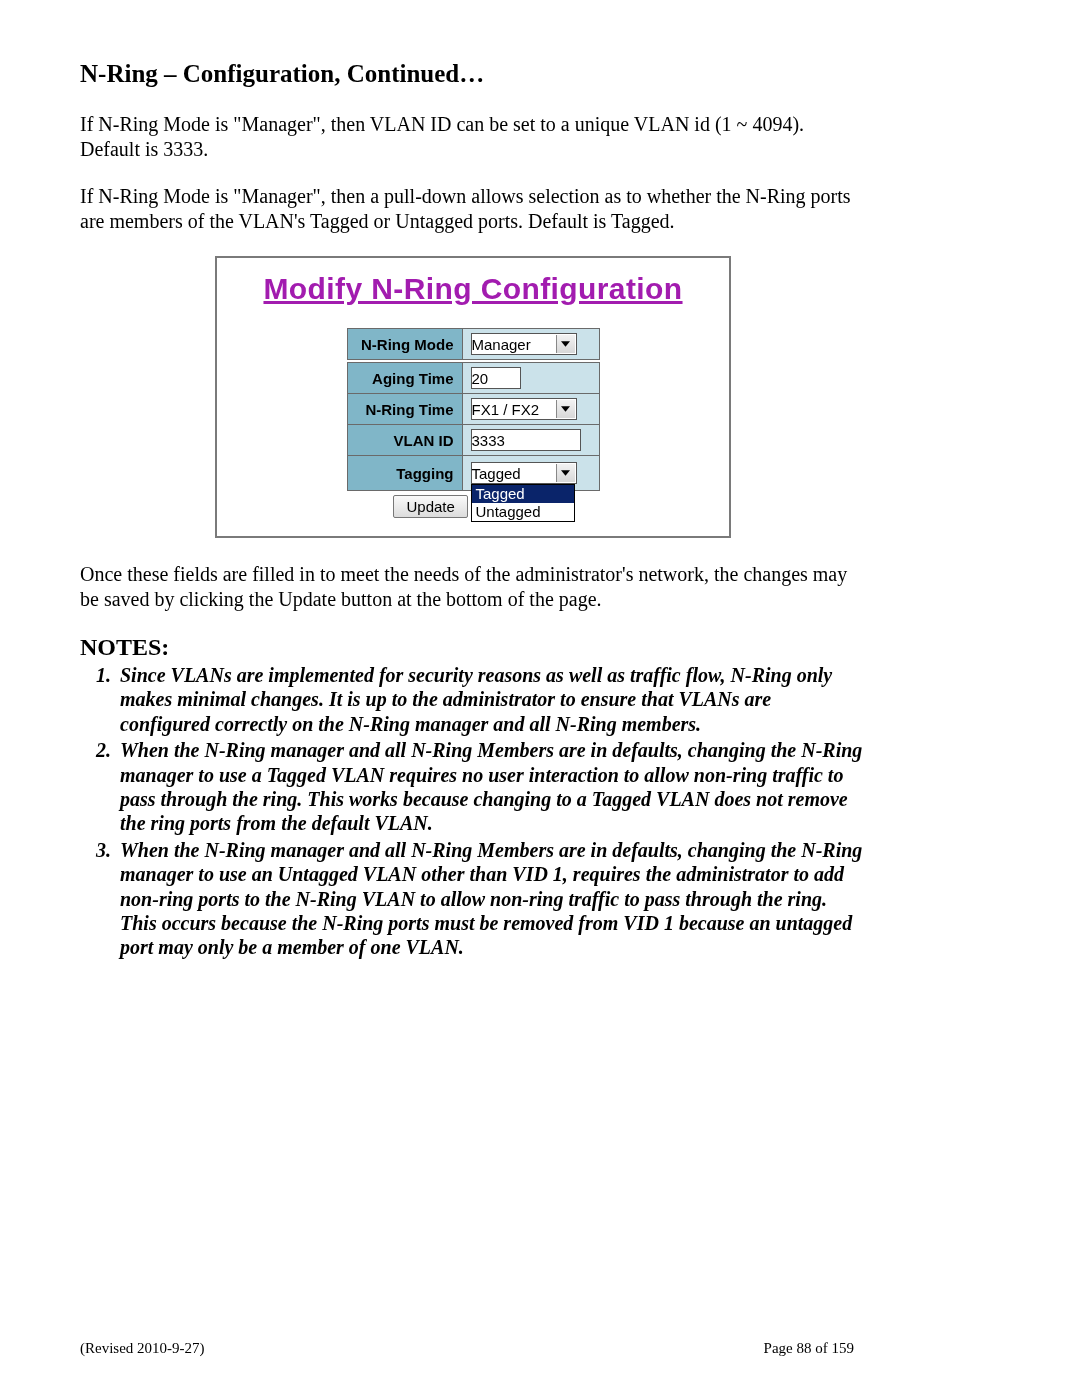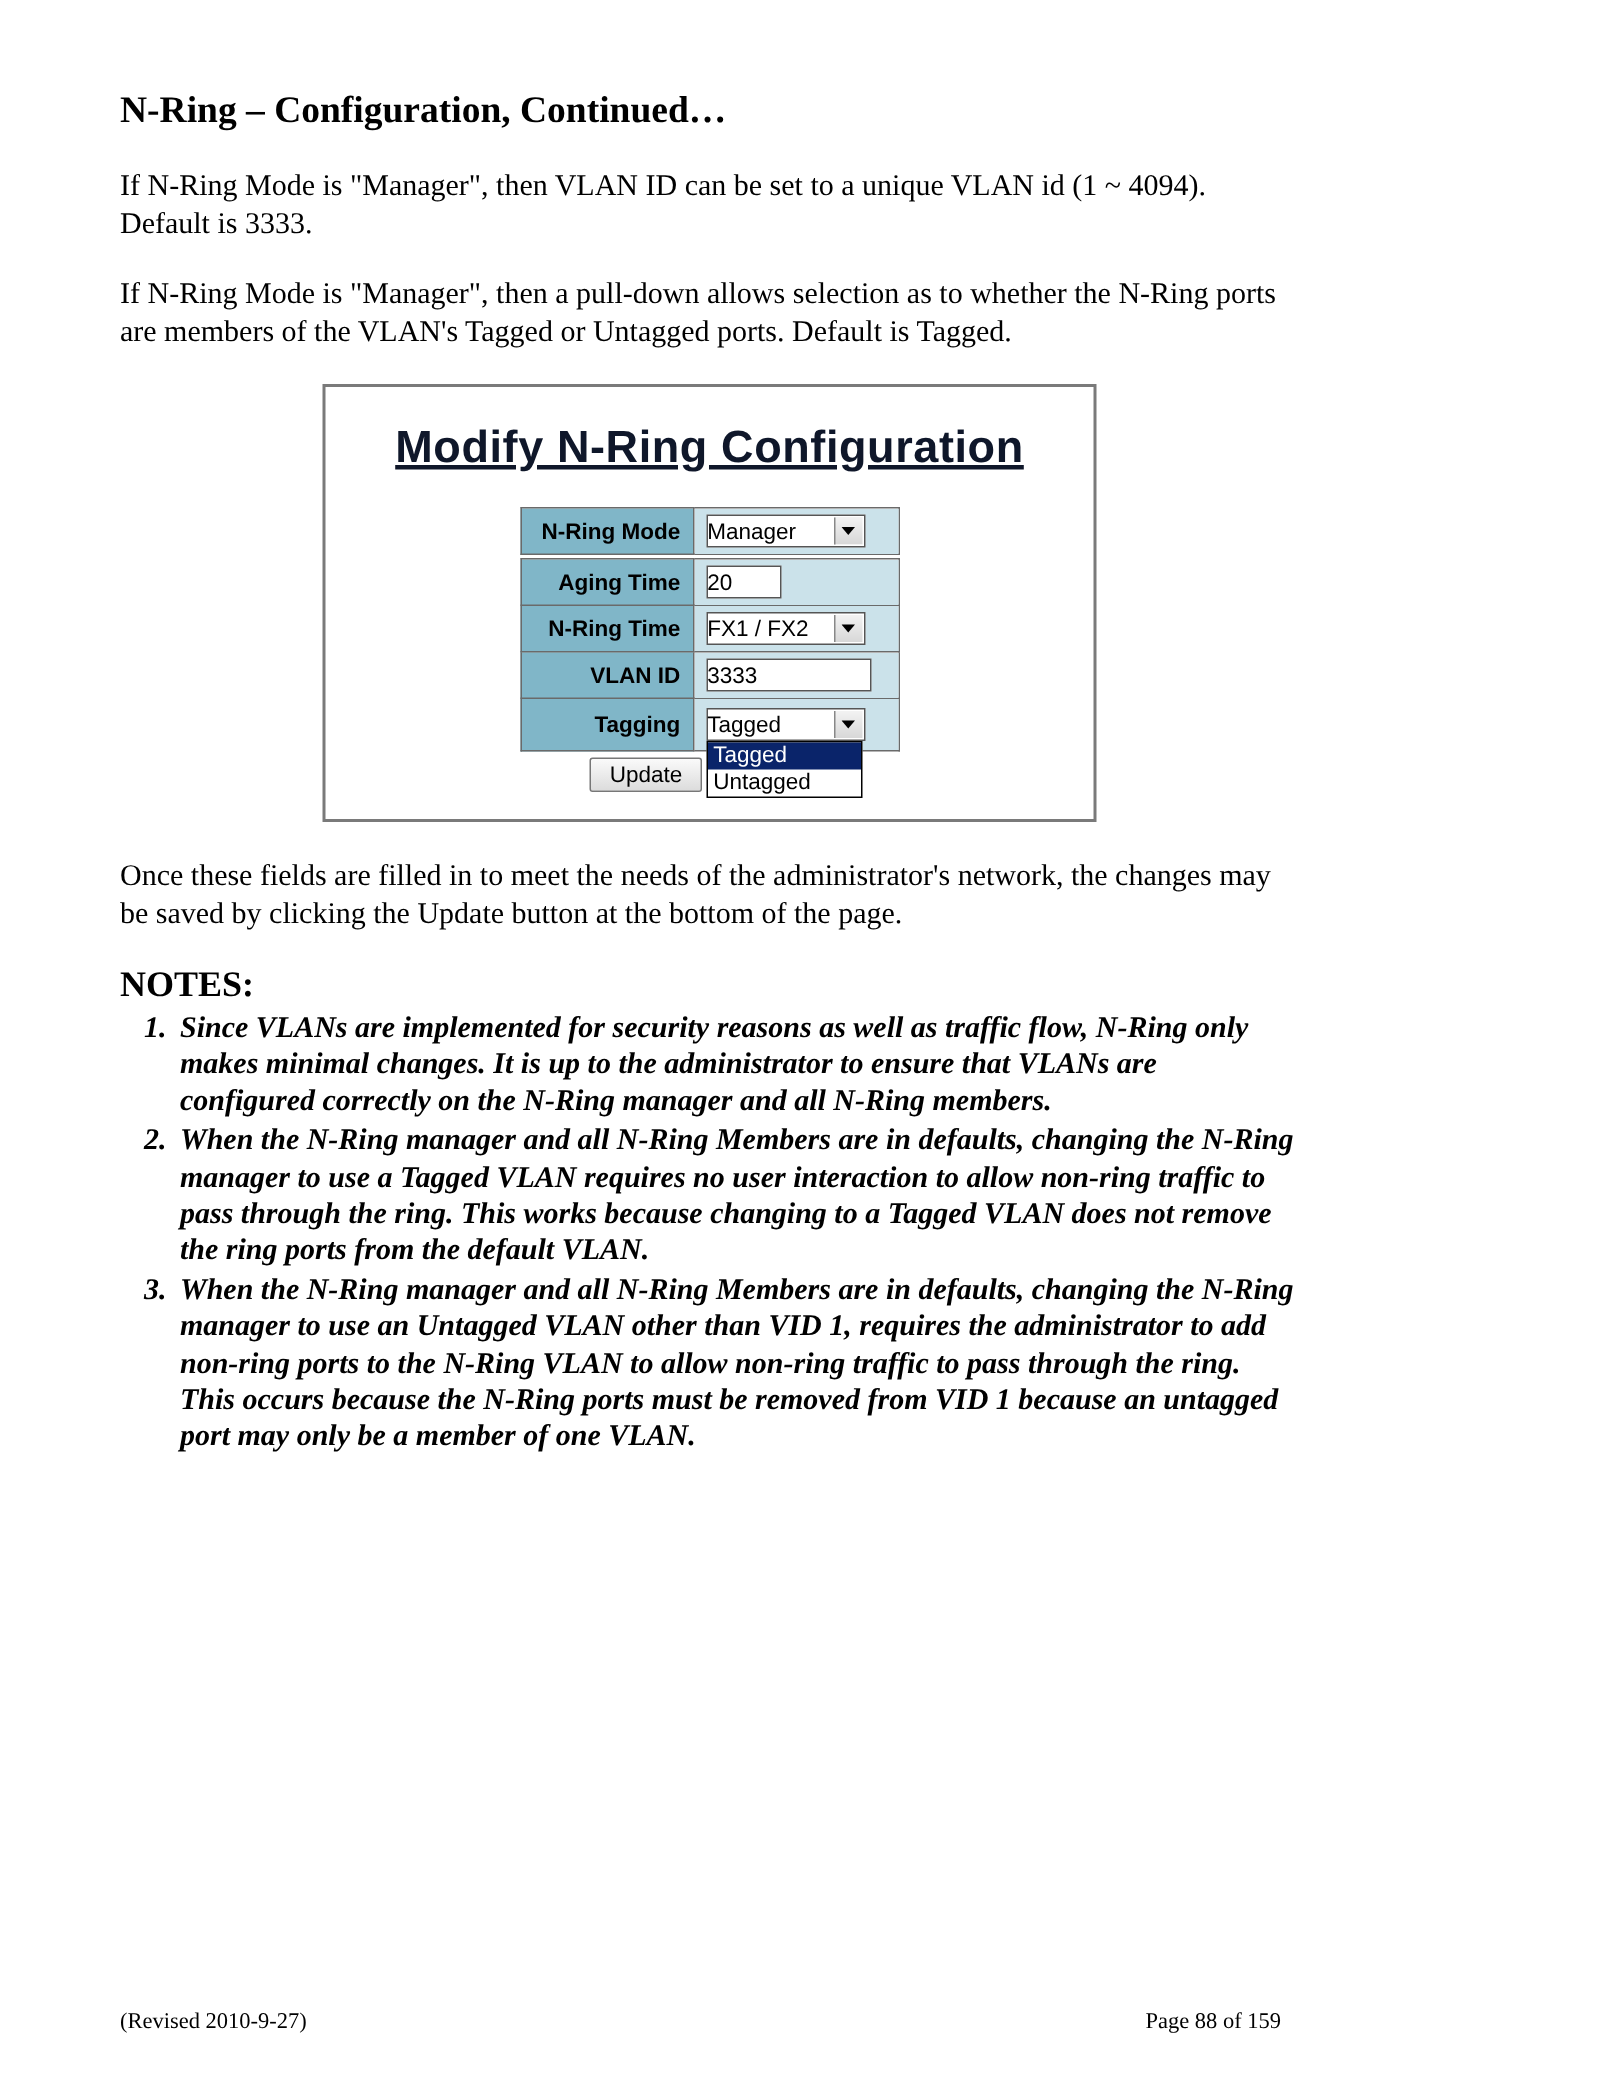--- a/index.html
+++ b/index.html
@@ -31,23 +31,23 @@
     margin: 0 auto 24px;
     border: 2px solid #7a7a7a;
     background: #fff;
     padding: 8px 0 18px;
     text-align: center;
   }
   .config-title {
     font-family: Verdana, Geneva, sans-serif;
     font-size: 30px;
     font-weight: bold;
-    color: #0f172a;
+    color: #a21caf;
     text-decoration: underline;
-    margin: 16px 0 22px;
+    margin: 6px 0 22px;
     letter-spacing: 0.4px;
   }
   table.form-table {
     border-collapse: collapse;
     margin: 0 auto 2px;
   }
   table.form-table td {
     border: 1px solid #6a6a6a;
     padding: 4px 8px;
     font-family: Verdana, Geneva, sans-serif;

